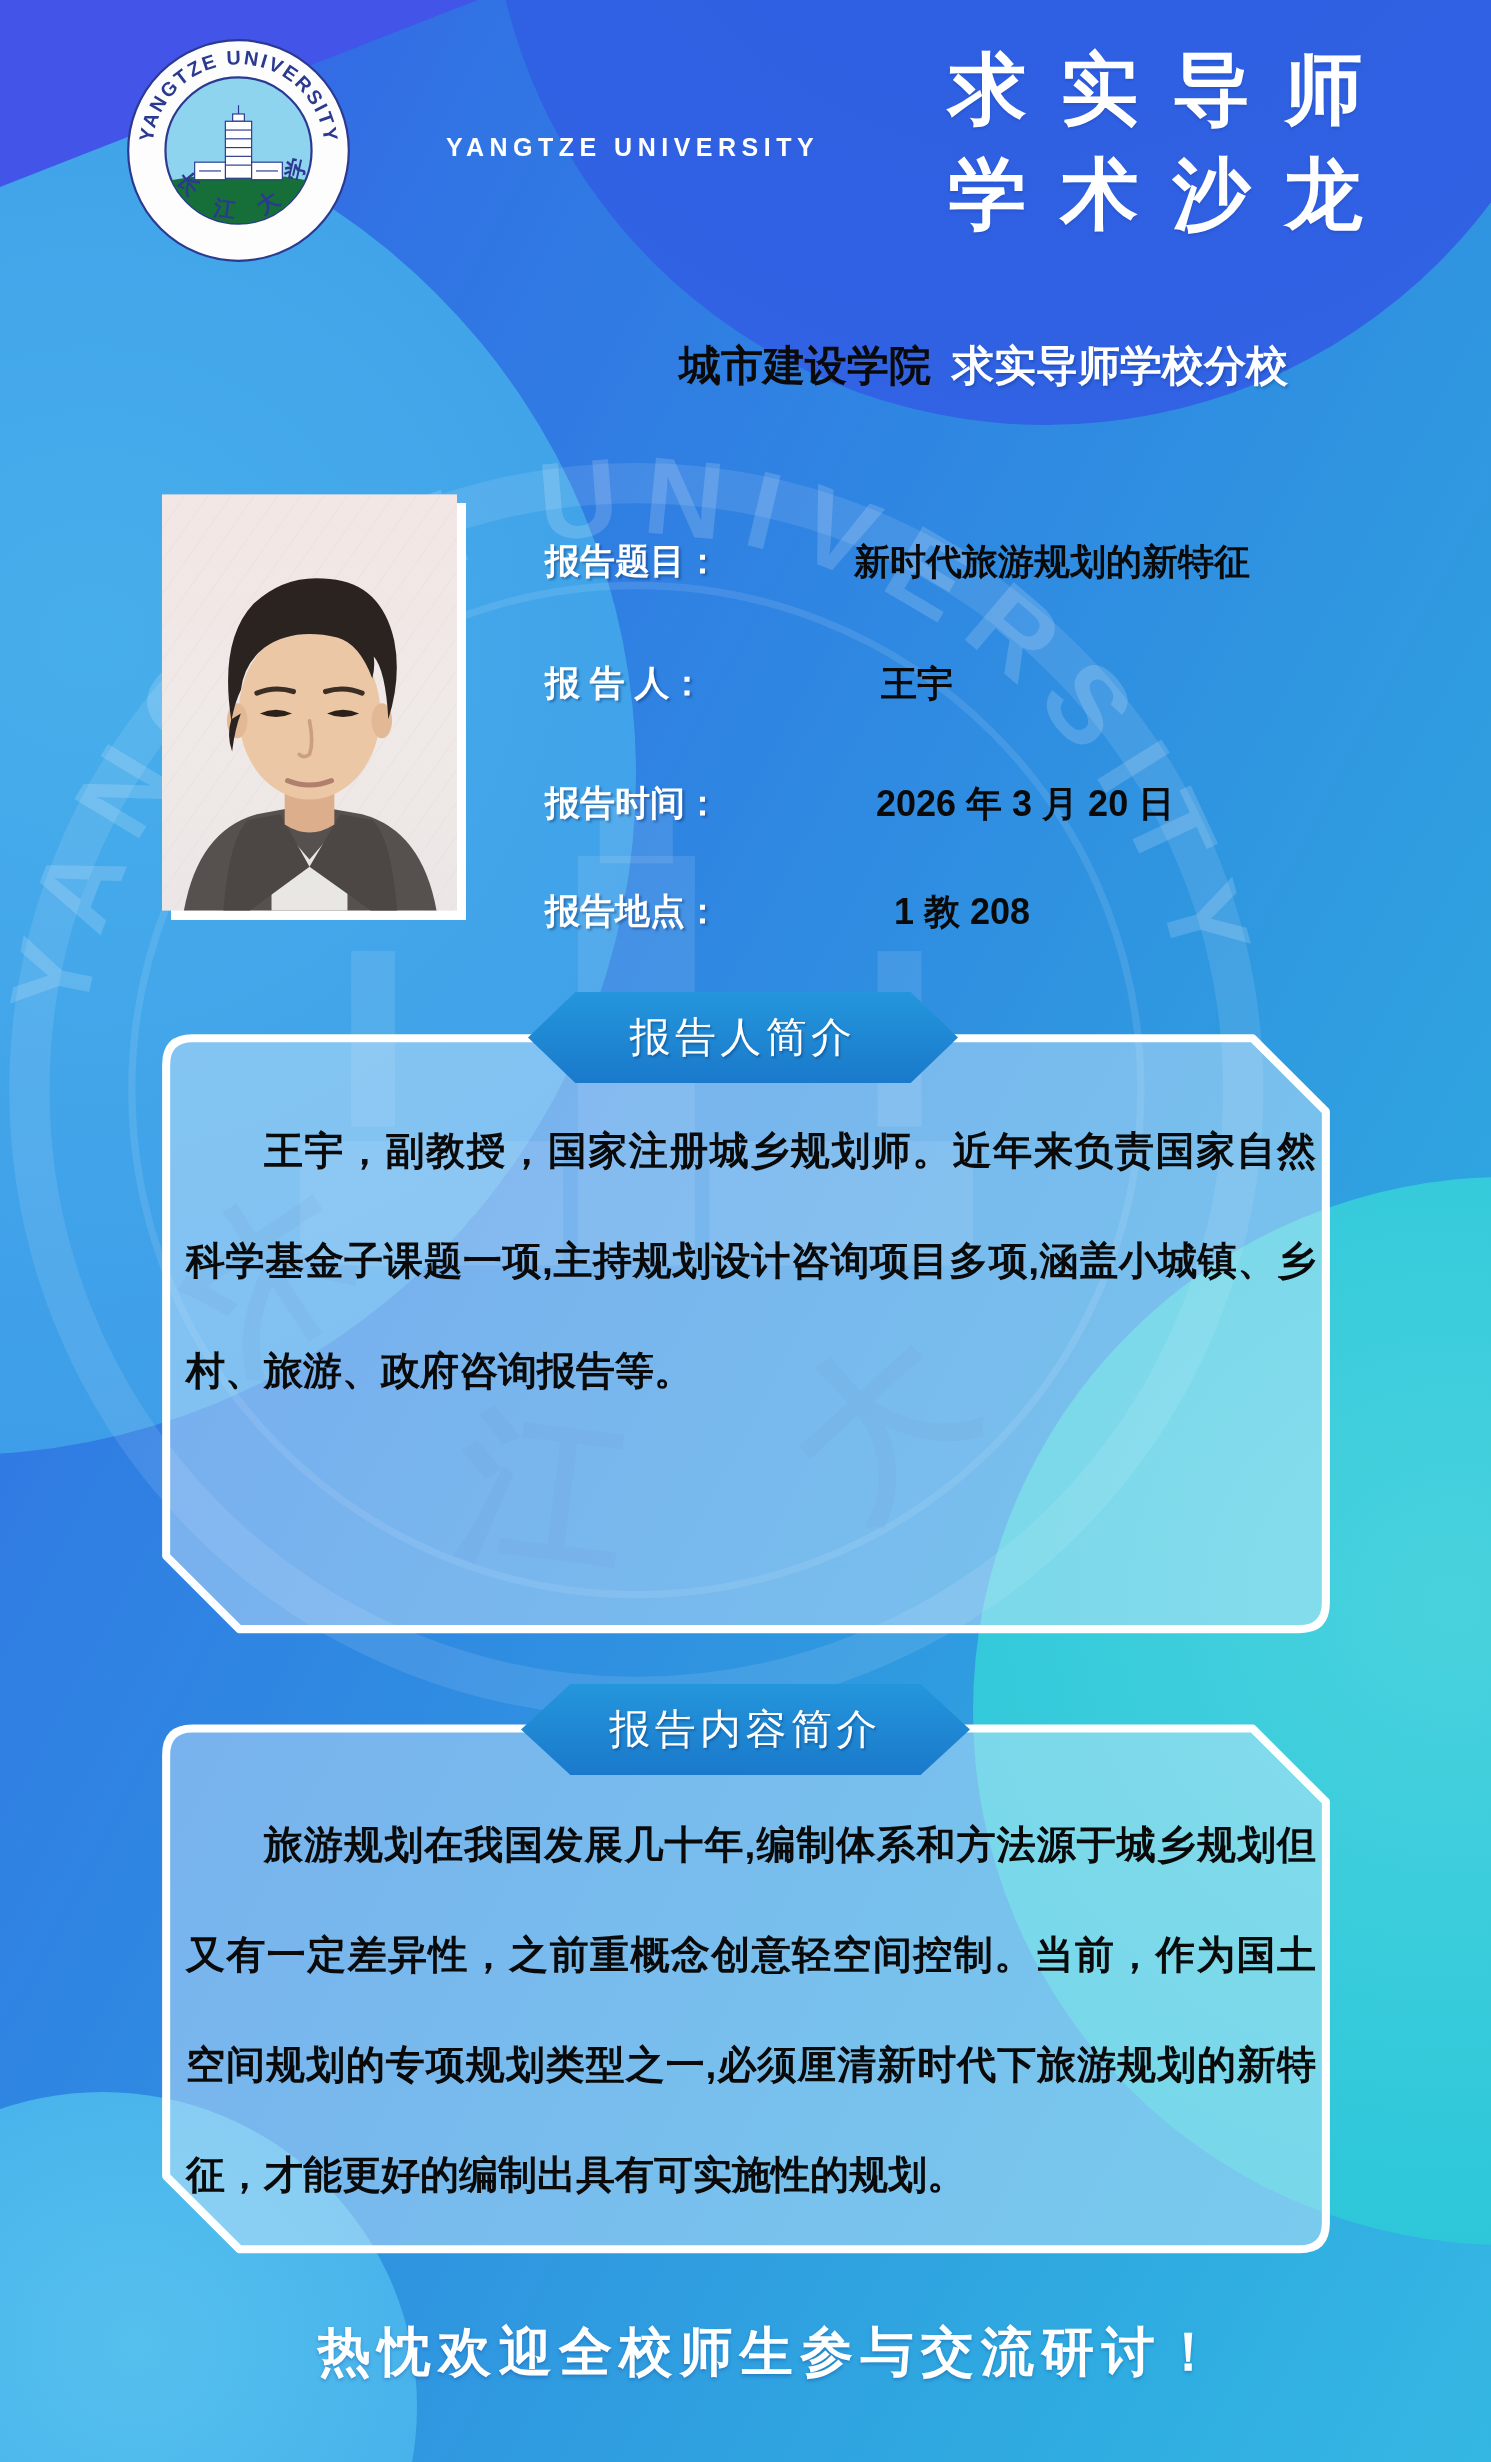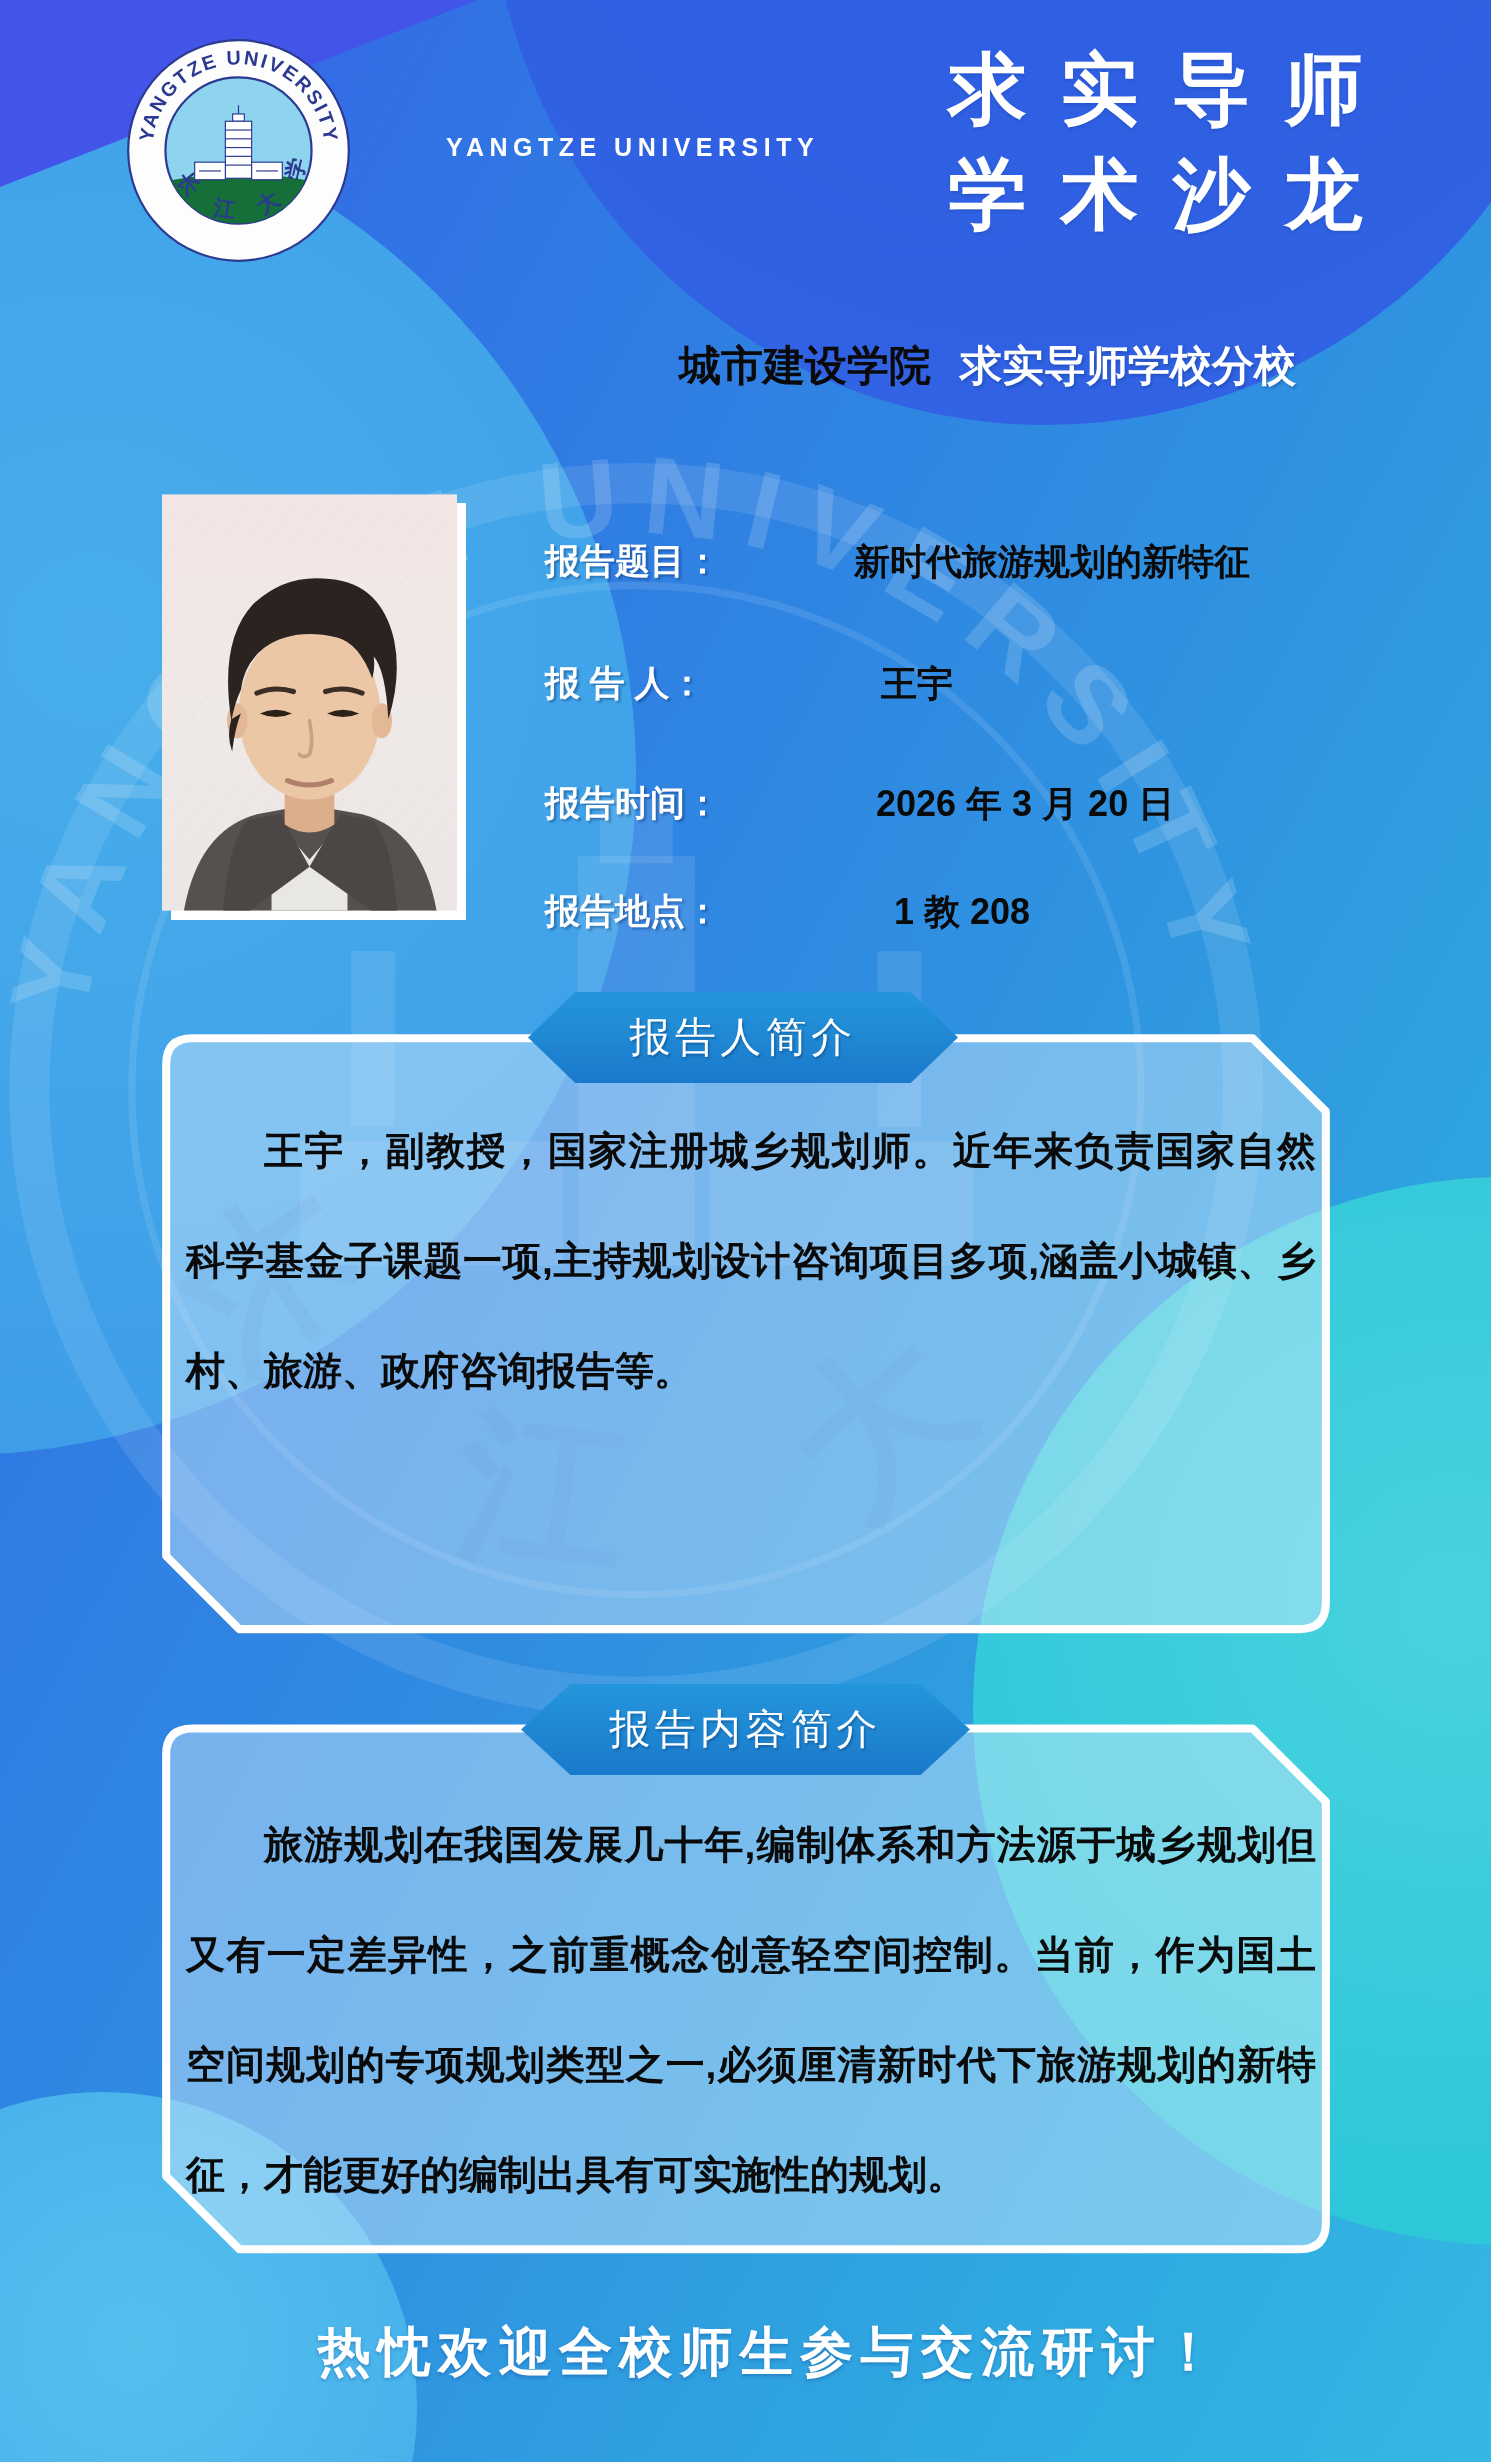--- a/index.html
+++ b/index.html
@@ -32,21 +32,21 @@
   .uni-en{position:absolute;left:446px;top:133px;z-index:5;color:#fff;font-weight:700;
     font-size:25px;letter-spacing:5.5px;}
   .brand{position:absolute;left:903px;width:505px;text-align:center;z-index:5;color:#fff;
     font-family:"DejaVu Serif","Liberation Serif",serif;font-weight:700;
     font-size:78px;letter-spacing:34px;text-indent:34px;white-space:nowrap;
     text-shadow:0 1.5px 2.9px rgba(10,40,120,.2);}
   .brand1{top:38px;} .brand2{top:143px;}
   .subtitle{position:absolute;left:679px;top:338px;z-index:5;display:flex;gap:21px;
     font-size:42px;font-weight:900;white-space:nowrap;}
   .subtitle .college{color:#0a0a0a;}
-  .subtitle .program{color:#fff;text-shadow:1.5px 2.2px 2.9px rgba(10,50,120,.35);margin-left:8px;}
+  .subtitle .program{color:#fff;text-shadow:1.5px 2.2px 2.9px rgba(10,50,120,.35);}
   
   .photo-mat{position:absolute;left:171px;top:503px;width:295px;height:417px;background:#ffffff;z-index:4;}
   .photo{position:absolute;left:162px;top:494px;width:295px;height:417px;z-index:5;}
   
   .info-row{position:absolute;z-index:5;white-space:nowrap;}
   .info-label{position:absolute;left:545px;color:#fff;font-weight:900;font-size:35px;
     text-shadow:2.2px 2.2px 2.2px rgba(0,30,80,.35);}
   .info-value{position:absolute;color:#0a0a0a;font-weight:700;font-size:36px;margin-left:31px;}
   
   .badge{position:absolute;z-index:6;height:91px;line-height:91px;text-align:center;

